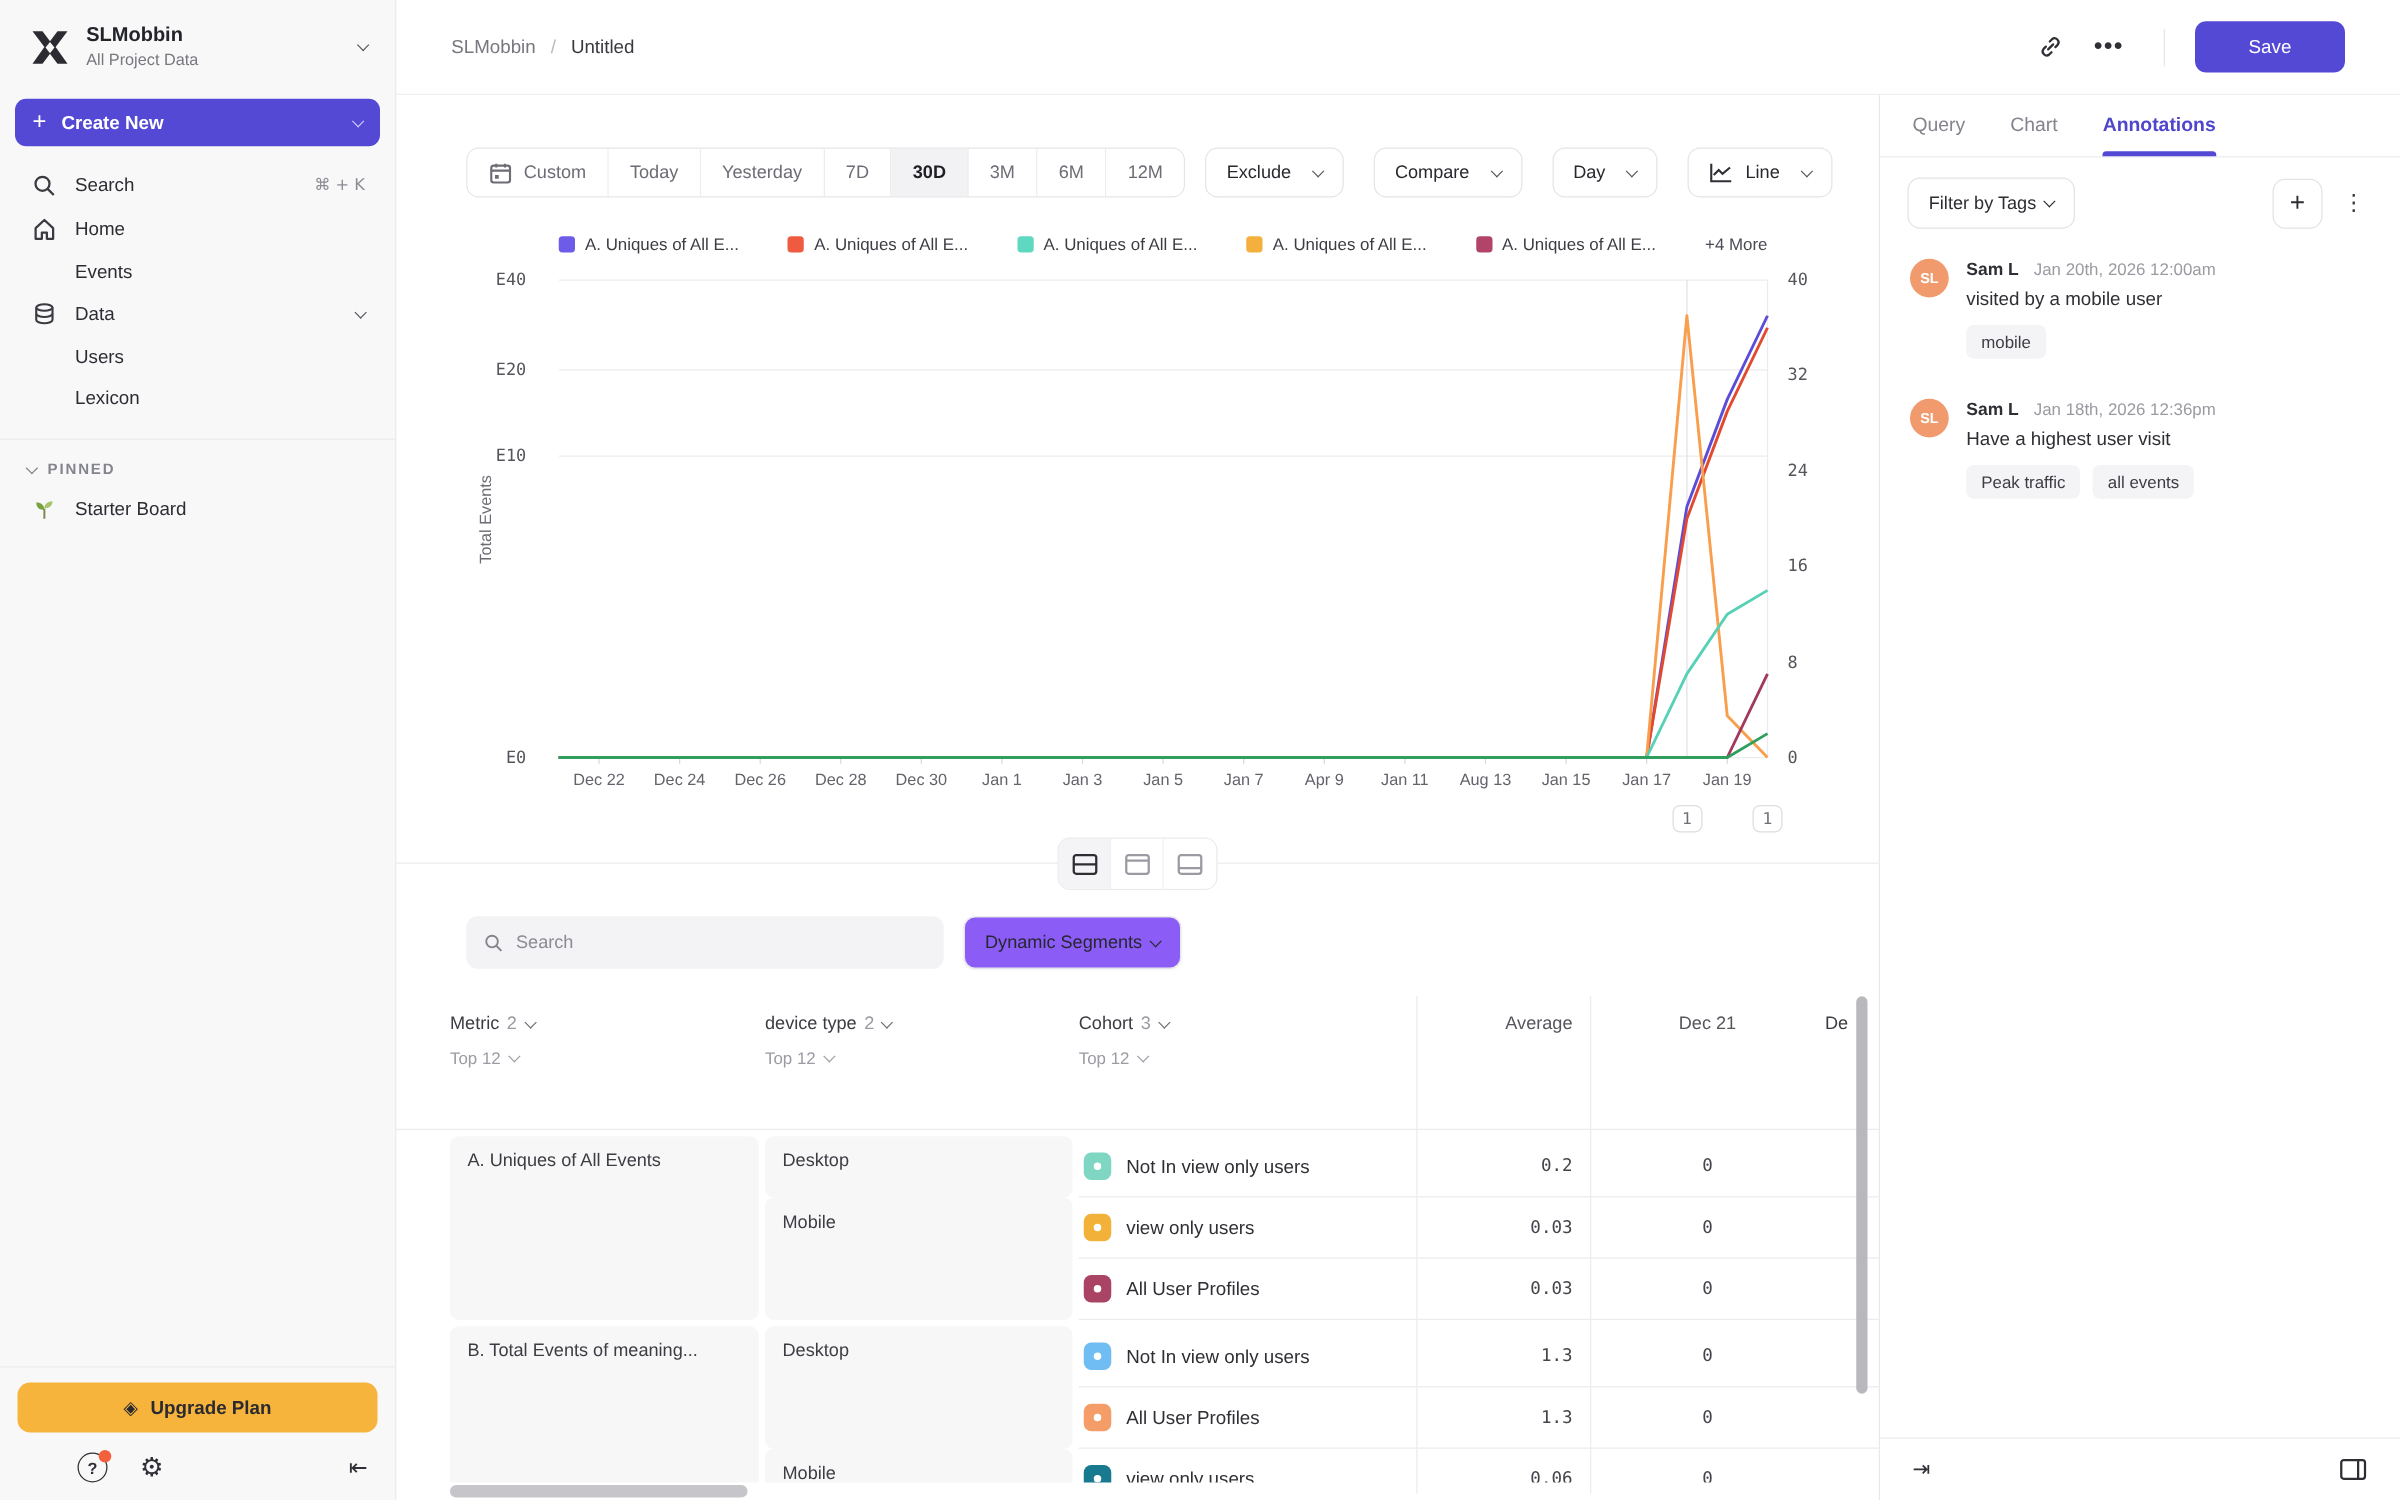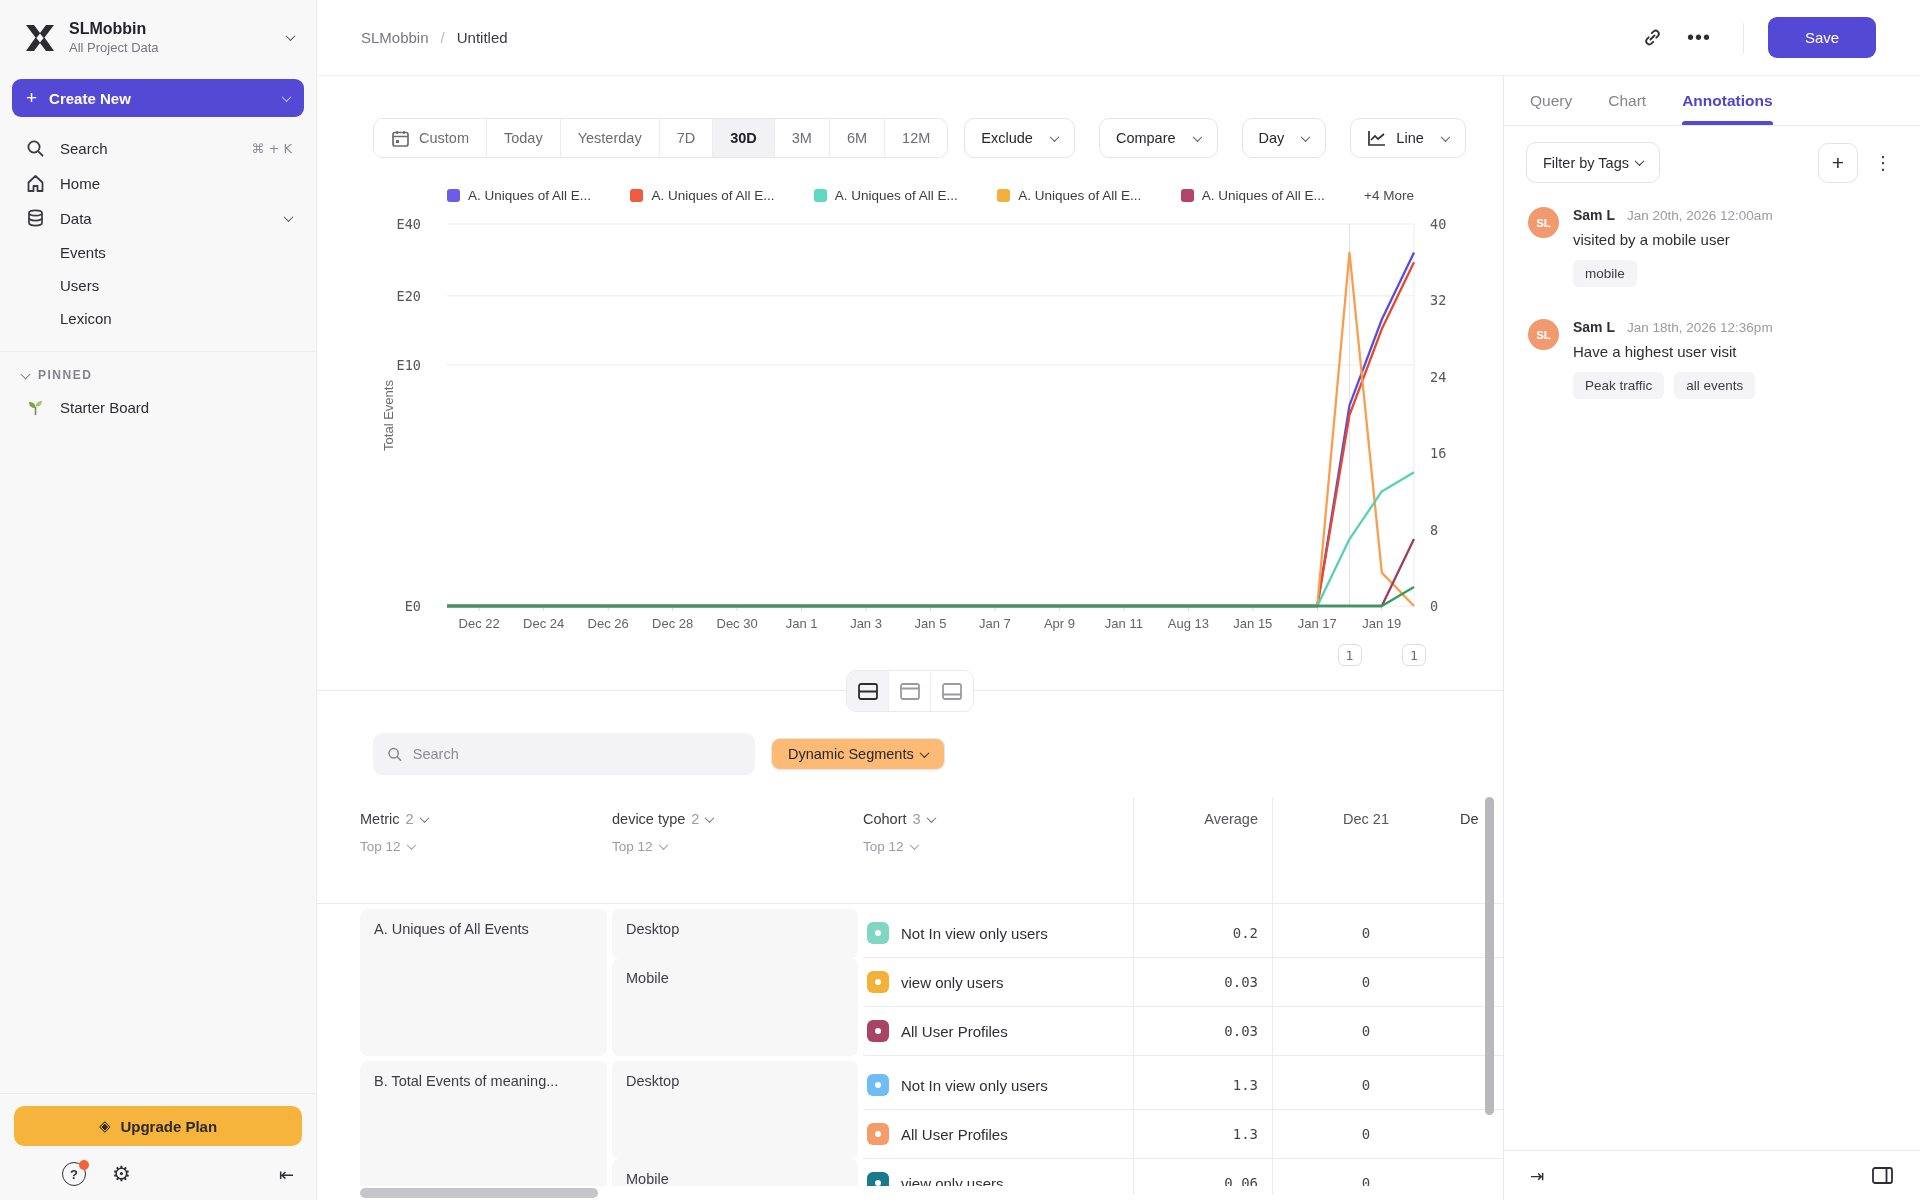--- a/index.html
+++ b/index.html
@@ -40,21 +40,21 @@
   
   .main { flex:1; display:flex; flex-direction:column; min-width:0; }
   .topbar { height:76px; min-height:76px; display:flex; align-items:center; padding:0 44px 0 44px; border-bottom:1px solid #f0f0f2; }
   .crumb-parent { color:#77777f; cursor:pointer; }
   .crumb-sep { color:#b8b8bf; margin:0 12px; }
   .crumb-current { color:#3a3a41; }
   .top-actions { margin-left:auto; display:flex; align-items:center; gap:8px; }
   .icon-btn { background:none; border:none; cursor:pointer; color:#2f2f36; padding:8px; display:flex; align-items:center; font-family:inherit; }
   .ellipsis { font-size:20px; letter-spacing:1px; color:#2f2f36; }
   .top-div { width:1px; height:30px; background:#e7e7ea; margin:0 16px; }
-  .save-btn { width:108px; height:41px; background:#5349d5; color:#fff; border:none; border-radius:9px; font-size:15px; font-family:inherit; cursor:pointer; }
+  .save-btn { width:120px; height:41px; background:#5349d5; color:#fff; border:none; border-radius:9px; font-size:15px; font-family:inherit; cursor:pointer; }
   .body-row { flex:1; display:flex; min-height:0; }
 
   
   .content { width:1186px; min-width:1186px; display:flex; flex-direction:column; position:relative; }
   .toolbar { display:flex; align-items:center; margin:42px 0 0 56px; gap:16px; }
   .seg-group { display:flex; border:1px solid #e5e5e8; border-radius:10px; overflow:hidden; background:#fff; }
   .seg-btn { display:flex; align-items:center; gap:9px; padding:0 17px; height:38px; color:#6c6c74; font-size:14.5px; cursor:pointer; border-right:1px solid #ececef; background:#fff; }
   .seg-btn:last-child { border-right:none; }
   .seg-btn.active { background:#f2f2f4; color:#1e1e24; font-weight:bold; }
   .tool-btn { display:flex; align-items:center; height:40px; padding:0 16px; border:1px solid #e5e5e8; border-radius:10px; background:#fff; font-size:14.5px; color:#27272e; cursor:pointer; gap:9px; font-family:inherit; }
@@ -81,21 +81,21 @@
   .panel-split { position:relative; border-top:1px solid #ececef; margin-top:0; }
   .toggle-group { position:absolute; left:50%; top:-21px; transform:translateX(-50%); display:flex; background:#fff; border:1px solid #eaeaec; border-radius:10px; overflow:hidden; }
   .toggle-btn { width:42px; height:40px; display:flex; align-items:center; justify-content:center; cursor:pointer; background:#fff; border-right:1px solid #f0f0f2; }
   .toggle-btn:last-child { border-right:none; }
   .toggle-btn.active { background:#f4f4f6; }
 
   .search-row { display:flex; align-items:center; margin:42px 0 0 56px; gap:16px; }
   .search-box { width:382px; height:42px; background:#f3f3f5; border-radius:9px; display:flex; align-items:center; gap:10px; padding:0 14px; color:#83838b; }
   .search-box input { border:none; background:transparent; outline:none; font-size:14.5px; font-family:inherit; color:#3c3c43; width:100%; }
   .search-box input::placeholder { color:#8b8b93; }
-  .dyn-btn { height:32px; padding:0 16px; background:#fdba74; border:1px solid #e7e7ea; border-radius:9px; box-shadow:0 1px 2px rgba(0,0,0,.05); font-size:14.5px; color:#27272e; display:flex; align-items:center; cursor:pointer; font-family:inherit; }
+  .dyn-btn { height:42px; padding:0 16px; background:#8b5cf6; border:1px solid #e7e7ea; border-radius:9px; box-shadow:0 1px 2px rgba(0,0,0,.05); font-size:14.5px; color:#27272e; display:flex; align-items:center; cursor:pointer; font-family:inherit; }
 
   
   .table-zone { position:relative; flex:1; margin-top:22px; min-height:0; }
   .tbl-grid { display:grid; grid-template-columns:252px 251px 270px 139px 188px 1fr; padding-left:43px; }
   .th-main { font-size:14.5px; color:#3b3b42; display:flex; align-items:center; padding:6px 0; cursor:pointer; }
   .th-main .cnt { color:#9a9aa2; margin-left:6px; }
   .th-main .chev { color:#6d6d75; }
   .th-main.num { justify-content:flex-end; padding-right:14px; color:#55555c; cursor:default;padding-left:28px; }
   .th-main.center { justify-content:center; cursor:default; color:#55555c; }
   .th-sub { font-size:13.5px; color:#9b9ba3; display:flex; align-items:center; padding:6px 0 12px 0; cursor:pointer; }
@@ -171,34 +171,34 @@
       <span class="right dj">⌘ + K</span>
     </div>
     <div class="nav-item">
       <span class="nicon">
           <svg width="19" height="19" viewBox="0 0 19 19" fill="none" stroke="#3a3a41" stroke-width="1.8">
             <path d="M2.5 8.5L9.5 2l7 6.5V17h-5v-5h-4v5h-5z" stroke-linejoin="round"></path>
           </svg>
         </span>
       <span>Home</span>
     </div>
+    <div class="nav-item sub">
+        <span>Events</span>
+      </div>
     <div class="nav-item">
       <span class="nicon">
           <svg width="19" height="19" viewBox="0 0 19 19" fill="none" stroke="#3a3a41" stroke-width="1.7">
             <ellipse cx="9.5" cy="4" rx="6.5" ry="2.6"></ellipse>
             <path d="M3 4v5c0 1.4 2.9 2.6 6.5 2.6S16 10.4 16 9V4"></path>
             <path d="M3 9v5c0 1.4 2.9 2.6 6.5 2.6S16 15.4 16 14V9"></path>
           </svg>
         </span>
       <span>Data</span>
       <span class="chev"></span>
     </div>
-    <div class="nav-item sub">
-        <span>Events</span>
-      </div>
     <div class="nav-item sub">
         <span>Users</span>
       </div>
     <div class="nav-item sub">
         <span>Lexicon</span>
       </div>
   </nav>
 
   <div class="side-div"></div>
 

